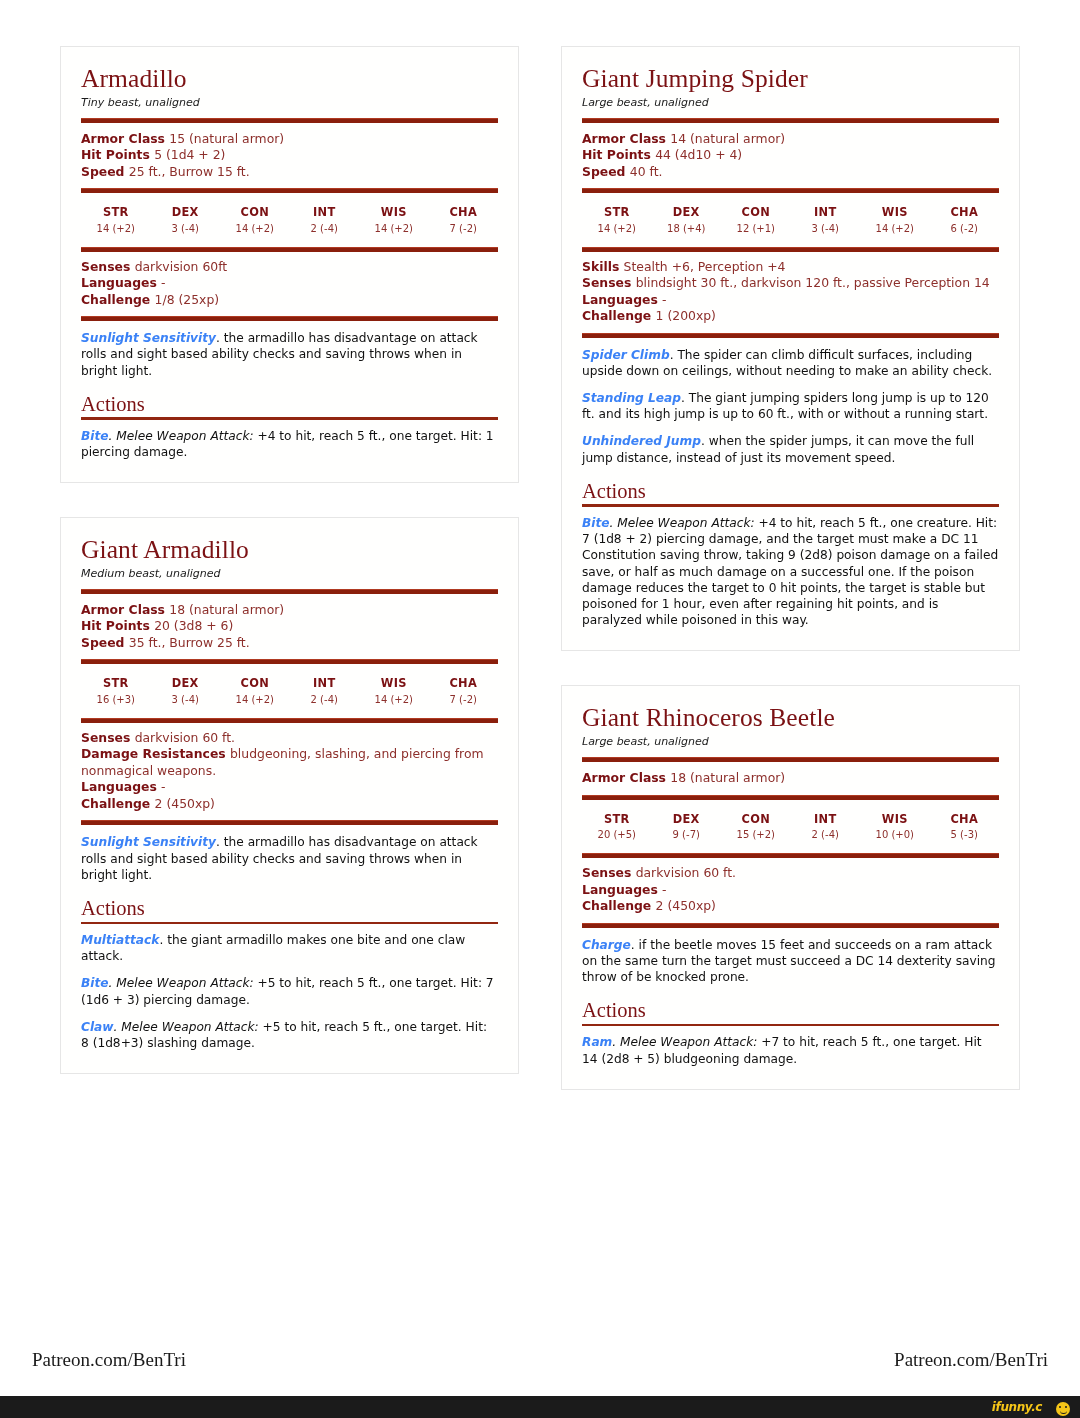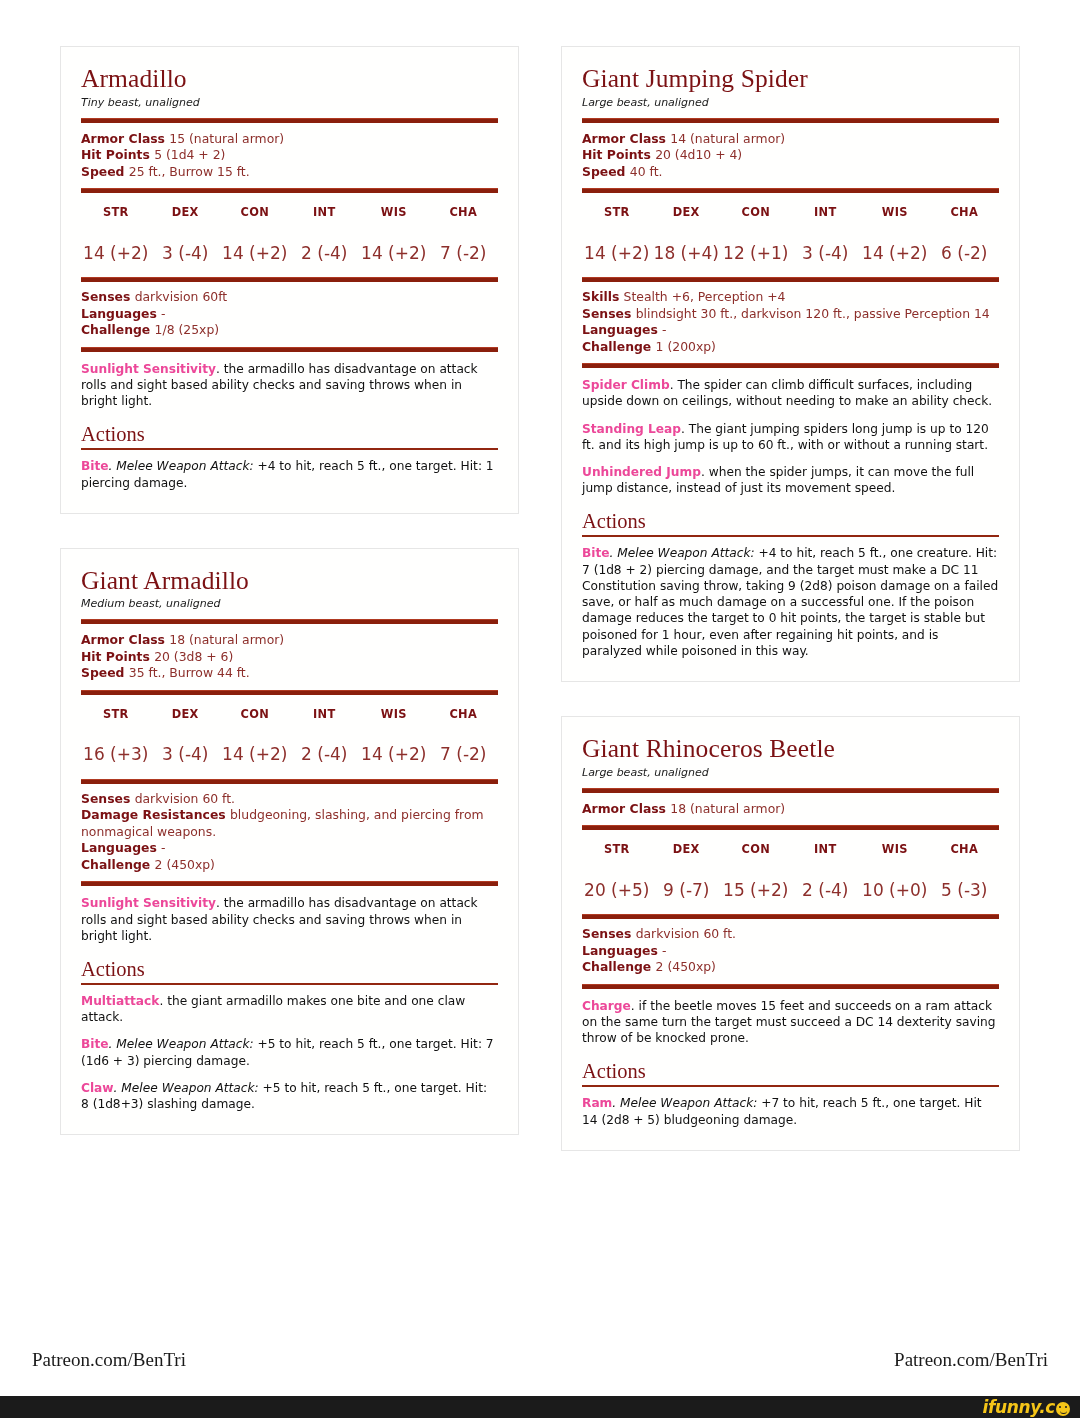--- a/index.html
+++ b/index.html
@@ -101,38 +101,38 @@
     min-width: 0;
   }
   .ab-name {
     font-size: 11.4px;
     font-weight: bold;
     color: #7b1113;
     letter-spacing: 0.3px;
     line-height: 1.45;
   }
   .ab-score {
-    font-size: 17px;
+    font-size: 10px;
     color: #8d2f2b;
     line-height: 1.5;
-    margin-top: 20px;
   }
 
   
   .sb-body { padding-top: 2px; }
   .trait {
     font-size: 12.2px;
     line-height: 1.33;
     color: #111111;
     margin: 0 0 11px 0;
   }
   .trait:last-child { margin-bottom: 0; }
   .trait .tname {
     font-weight: bold;
-    color: #ec4899;
+    font-style: italic;
+    color: #3b82f6;
   }
   .trait .tital {
     font-style: italic;
   }
 
   .sb-actions-head {
     font-family: "Liberation Serif", "DejaVu Serif", serif;
     font-size: 20.5px;
     color: #7b1113;
     font-weight: 400;
@@ -168,26 +168,27 @@
     height: 22px;
     background: #1b1b1b;
   }
   .watermark-logo {
     position: absolute;
     right: 10px;
     top: 1398px;
     font-family: "DejaVu Sans", sans-serif;
     font-weight: bold;
     font-style: italic;
-    font-size: 17px;
+    font-size: 12px;
     color: #f5c518;
     letter-spacing: -0.4px;
     line-height: 19px;
     display: flex;
     align-items: center;
+    gap: 13px;
   }
   .smiley {
     display: inline-block;
     width: 14px; height: 14px;
     border-radius: 50%;
     background: #f5c518;
     position: relative;
     margin-left: 1px;
     top: 1px;
   }
@@ -268,21 +269,21 @@
             <p class="trait"><span class="tname">Bite</span><span class="tital">. Melee Weapon Attack:</span><span> +4 to hit, reach 5 ft., one target. Hit: 1 piercing damage.</span></p>
           </div>
         </div>
         <div class="statblock">
           <h1 class="sb-name">Giant Armadillo</h1>
           <div class="sb-meta">Medium beast, unaligned</div>
           <div class="sb-bar"></div>
           <div class="sb-attrs">
             <div><span class="lbl">Armor Class </span><span class="val">18 (natural armor)</span></div>
             <div><span class="lbl">Hit Points </span><span class="val">20 (3d8 + 6)</span></div>
-            <div><span class="lbl">Speed </span><span class="val">35 ft., Burrow 44 ft.</span></div>
+            <div><span class="lbl">Speed </span><span class="val">35 ft., Burrow 25 ft.</span></div>
           </div>
           <div class="sb-bar tight"></div>
           <div class="abilities">
             <div class="ab">
               <div class="ab-name">STR</div>
               <div class="ab-score">16 (+3)</div>
             </div>
             <div class="ab">
               <div class="ab-name">DEX</div>
               <div class="ab-score">3 (-4)</div>
@@ -324,21 +325,21 @@
           </div>
         </div>
       </div>
     <div class="col" id="col-right">
         <div class="statblock">
           <h1 class="sb-name">Giant Jumping Spider</h1>
           <div class="sb-meta">Large beast, unaligned</div>
           <div class="sb-bar"></div>
           <div class="sb-attrs">
             <div><span class="lbl">Armor Class </span><span class="val">14 (natural armor)</span></div>
-            <div><span class="lbl">Hit Points </span><span class="val">20 (4d10 + 4)</span></div>
+            <div><span class="lbl">Hit Points </span><span class="val">44 (4d10 + 4)</span></div>
             <div><span class="lbl">Speed </span><span class="val">40 ft.</span></div>
           </div>
           <div class="sb-bar tight"></div>
           <div class="abilities">
             <div class="ab">
               <div class="ab-name">STR</div>
               <div class="ab-score">14 (+2)</div>
             </div>
             <div class="ab">
               <div class="ab-name">DEX</div>

